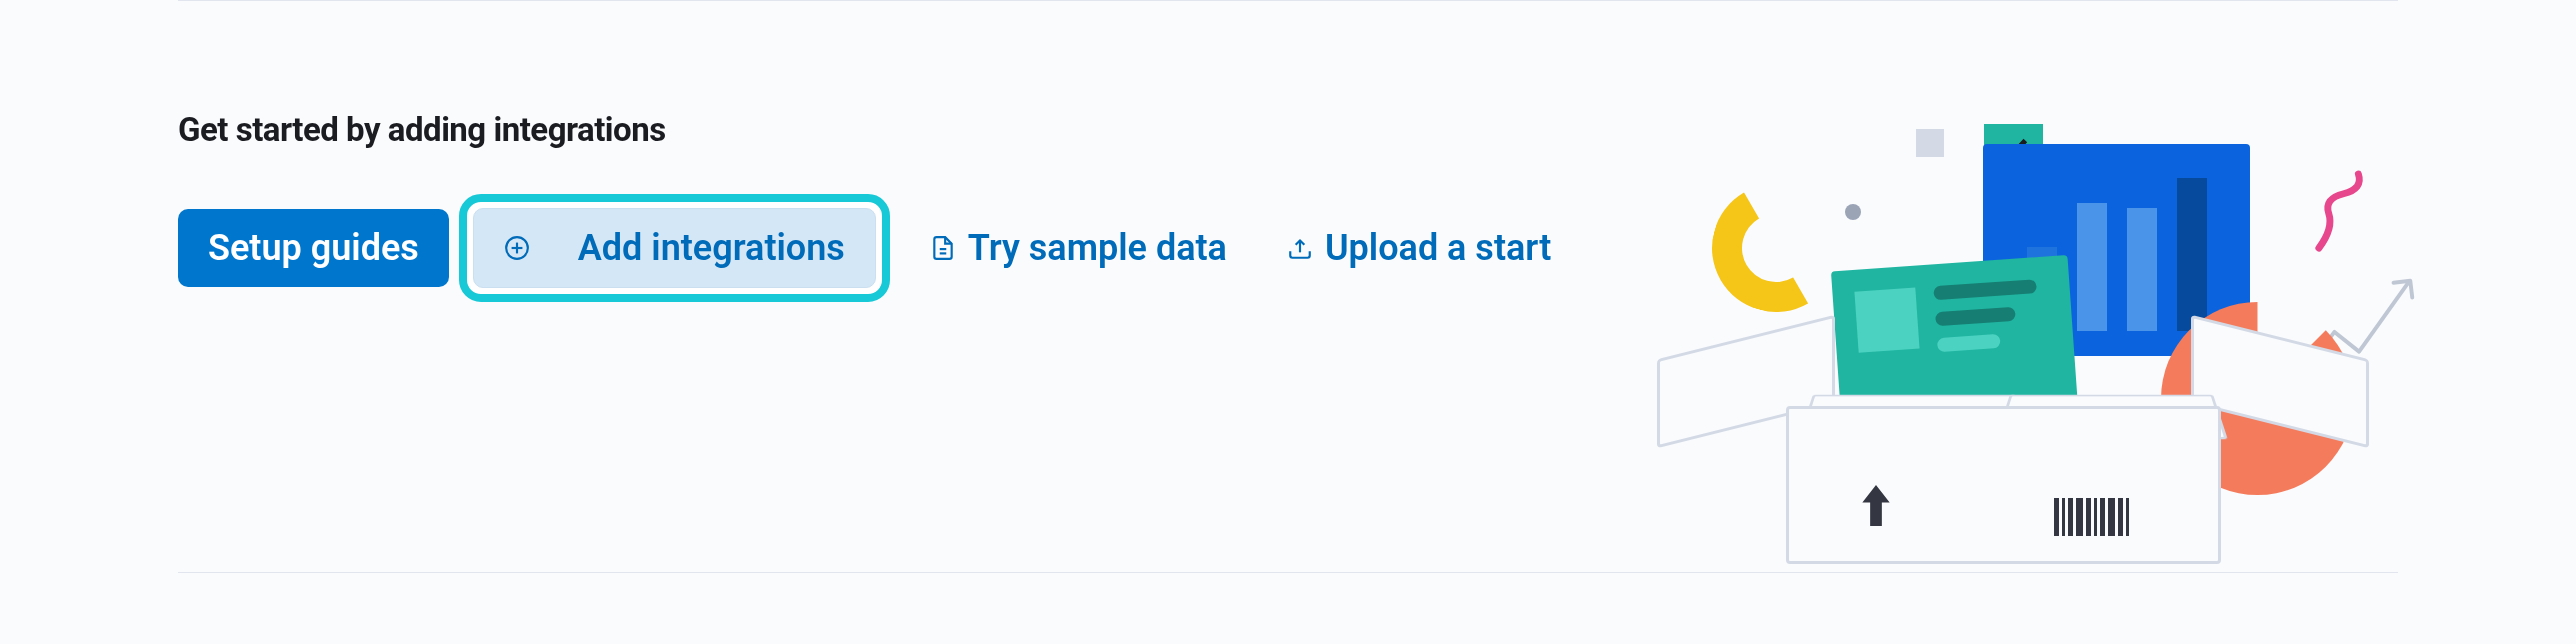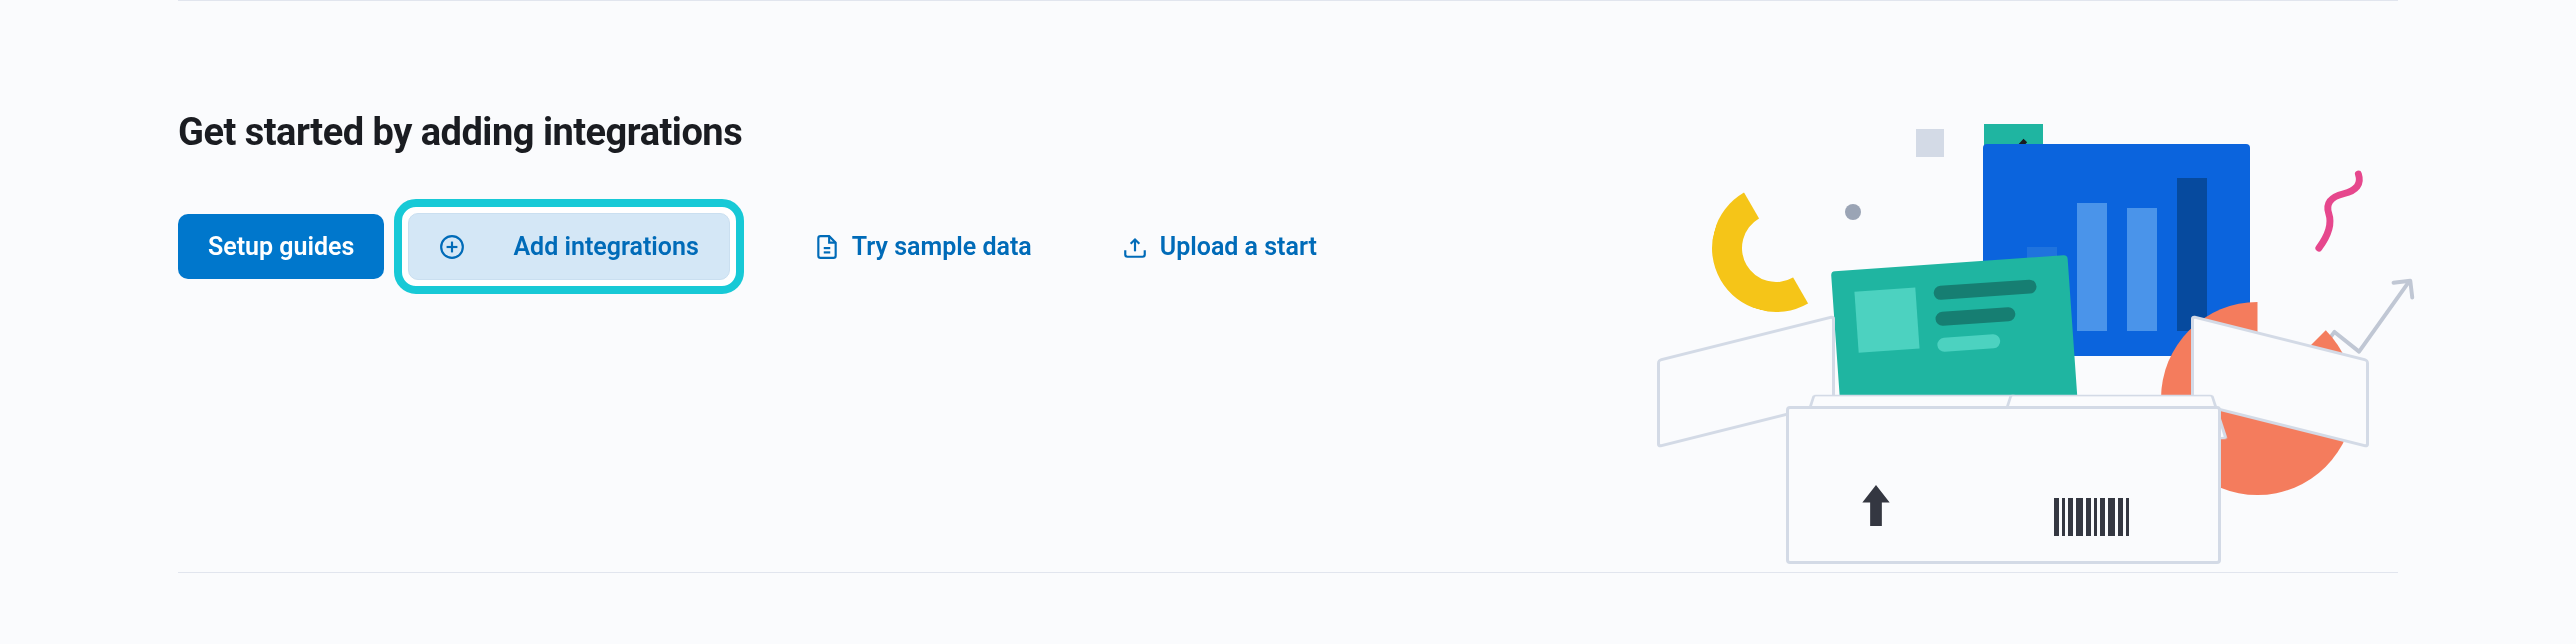--- a/index.html
+++ b/index.html
@@ -22,21 +22,21 @@
       display: flex;
       justify-content: space-between;
       align-items: flex-start;
       position: relative;
       height: 573px;
     }
     .content {
       max-width: 1205px;
     }
     .heading {
-      font-size: 38px;
+      font-size: 33px;
       font-weight: 700;
       color: #1a1c21;
       margin-bottom: 45px;
       letter-spacing: -0.5px;
     }
     .description {
       font-size: 29px;
       line-height: 1.55;
       color: #343741;
       margin-bottom: 55px;
@@ -44,21 +44,21 @@
     }
     .button-row {
       display: flex;
       align-items: center;
       gap: 10px;
     }
     .btn {
       display: inline-flex;
       align-items: center;
       gap: 12px;
-      font-size: 25px;
+      font-size: 36px;
       font-weight: 600;
       padding: 18px 30px;
       border-radius: 10px;
       cursor: pointer;
       border: none;
       white-space: nowrap;
       font-family: inherit;
     }
     .btn-primary {
       background: #0077cc;

